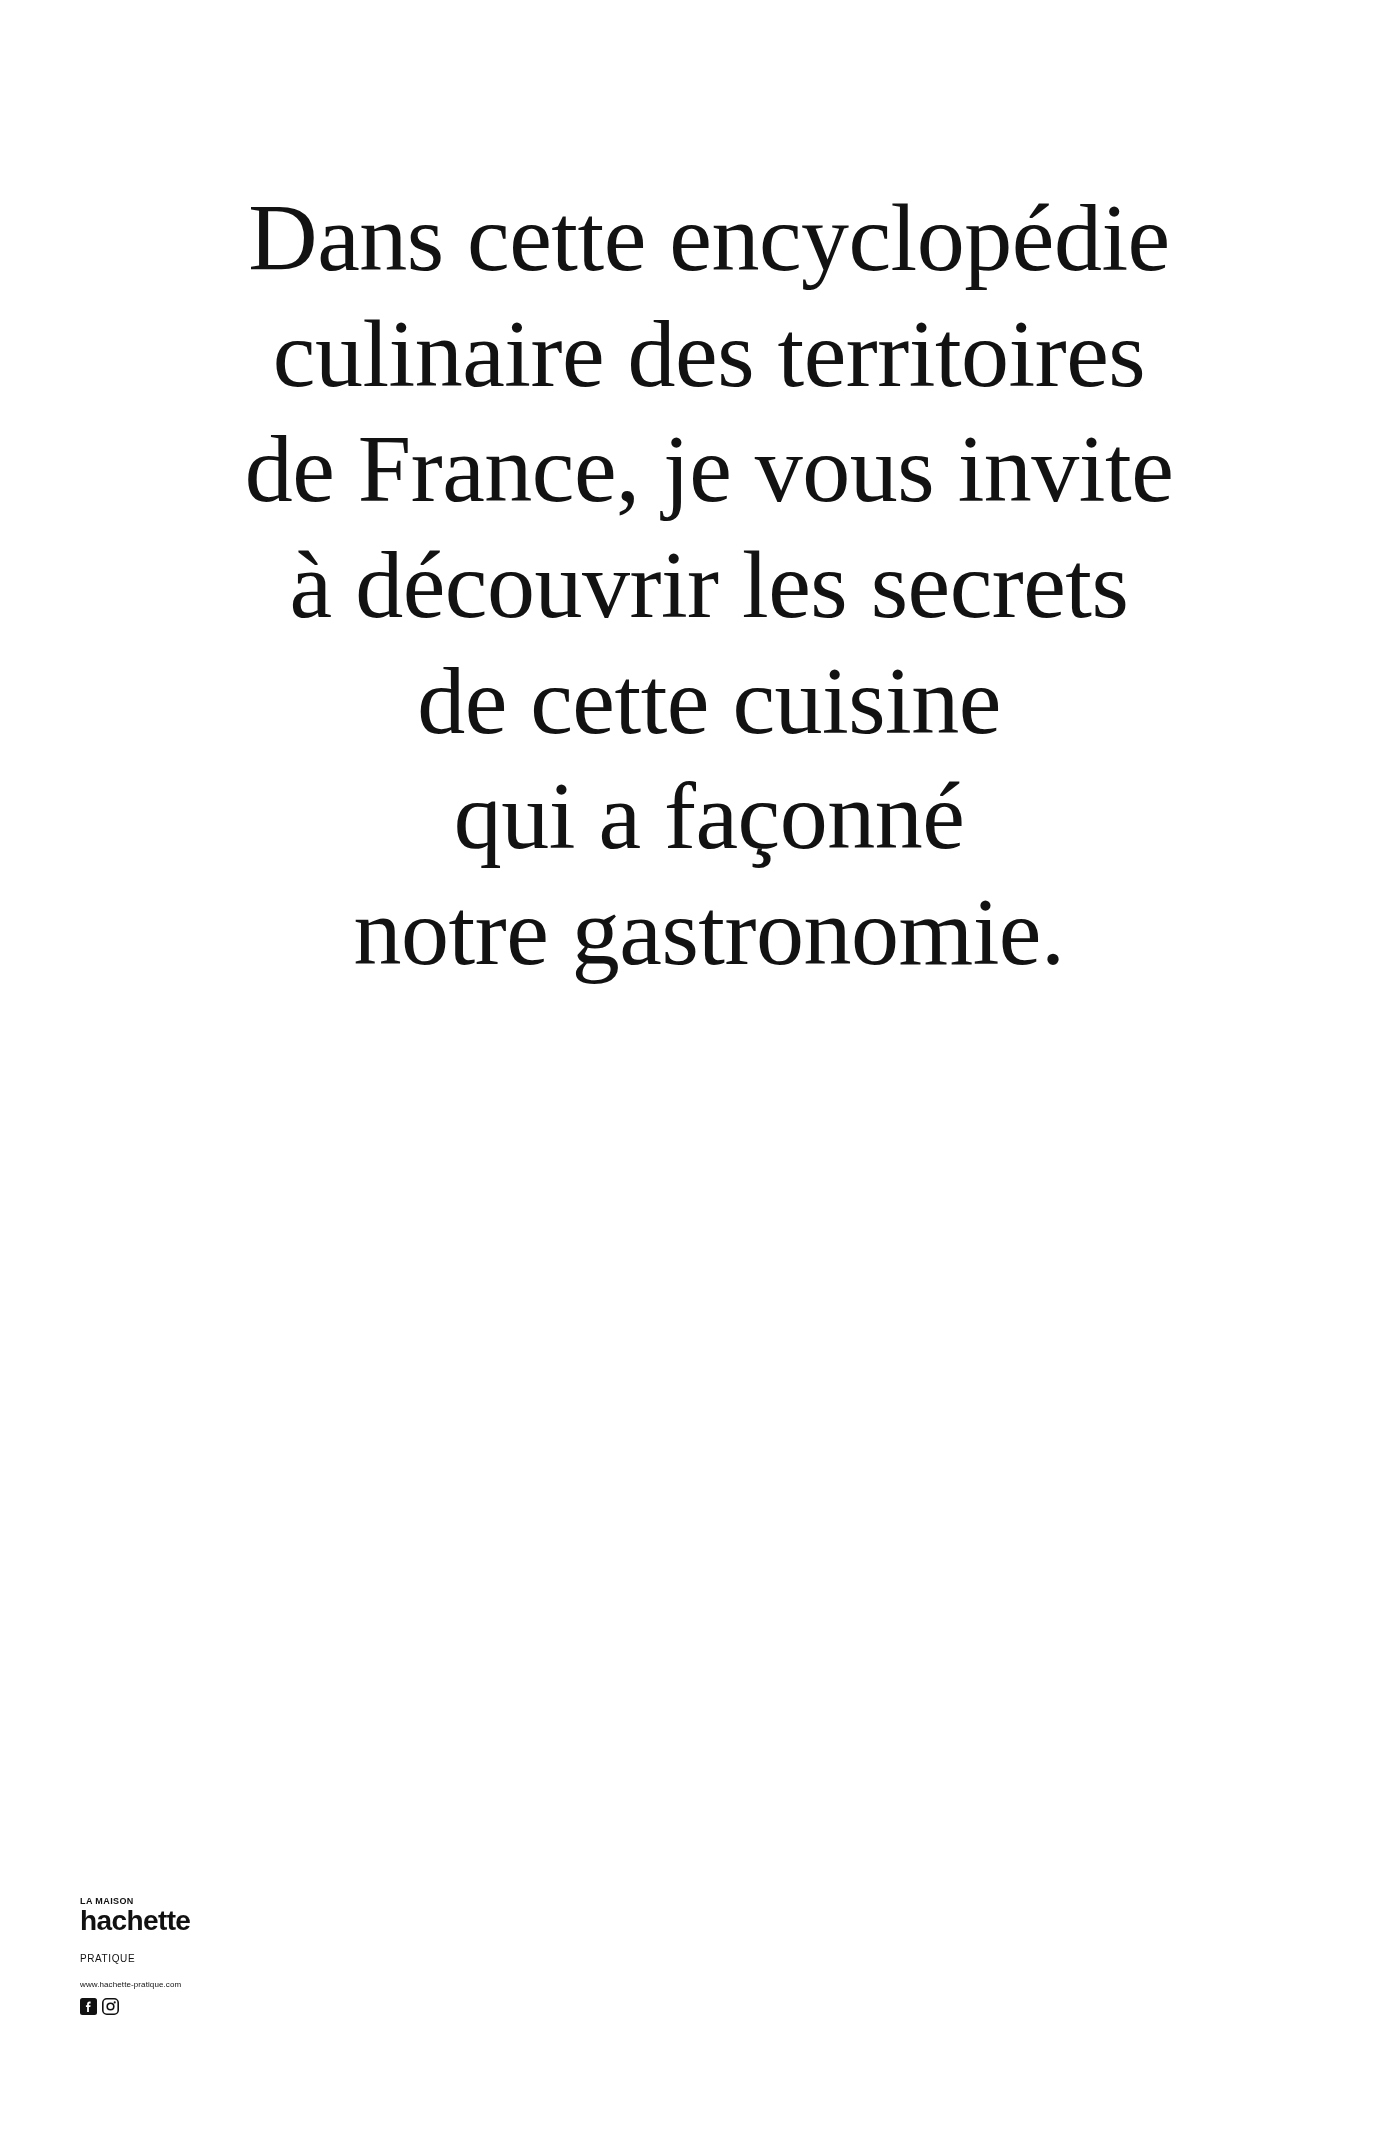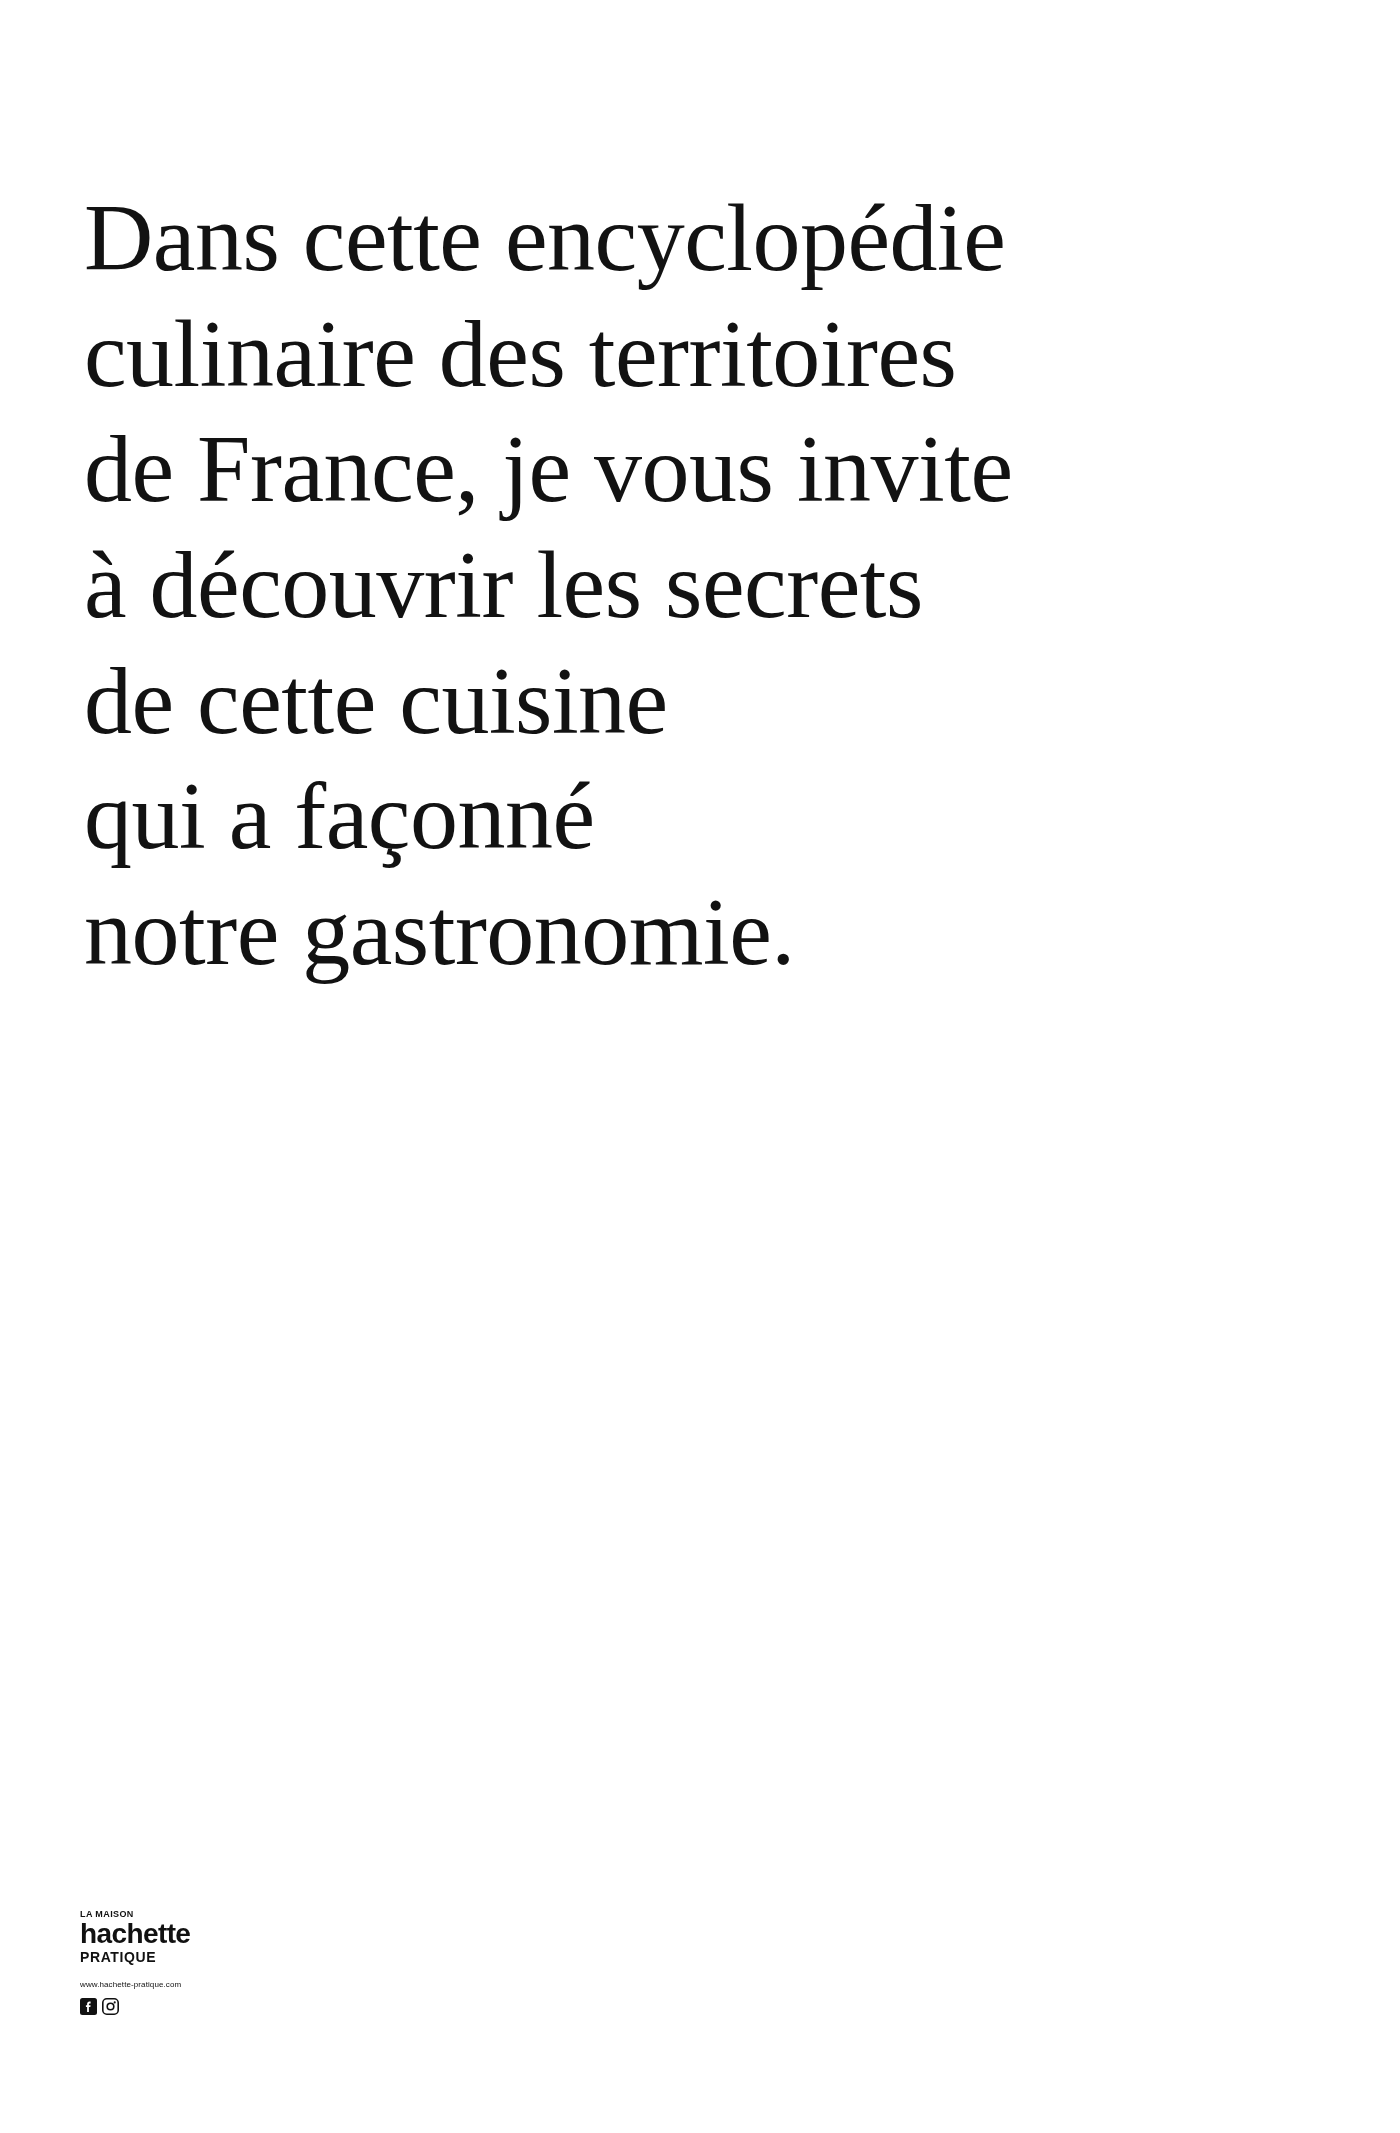--- a/index.html
+++ b/index.html
@@ -23,20 +23,21 @@
     width: 1250px;
   }
   .para {
     font-family: "Liberation Serif", "DejaVu Serif", serif;
     font-size: 96px;
     line-height: 1.205;
     font-weight: 400;
     letter-spacing: -0.5px;
     color: #121212;
     white-space: pre-line;
+    text-align: center;
   }
   .para + .para {
     margin-top: 96px;
   }
   .footer {
     position: absolute;
     left: 80px;
     bottom: 118px;
     width: 420px;
   }
@@ -57,26 +58,26 @@
     font-family: "Liberation Sans", sans-serif;
     font-size: 28px;
     font-weight: 700;
     letter-spacing: -0.6px;
     color: #111111;
     display: block;
     line-height: 1;
   }
   .logo-sub {
     font-family: "Liberation Sans", sans-serif;
-    font-size: 14px;
-    font-weight: 700;
+    font-size: 10px;
+    font-weight: 400;
     letter-spacing: 0.6px;
     color: #111111;
     display: block;
-    margin-top: 2px;
+    margin-top: 19px;
   }
   .logo-url {
     font-family: "Liberation Sans", sans-serif;
     font-size: 8px;
     font-weight: 400;
     letter-spacing: 0.1px;
     color: #111111;
     display: block;
     margin-top: 17px;
   }

